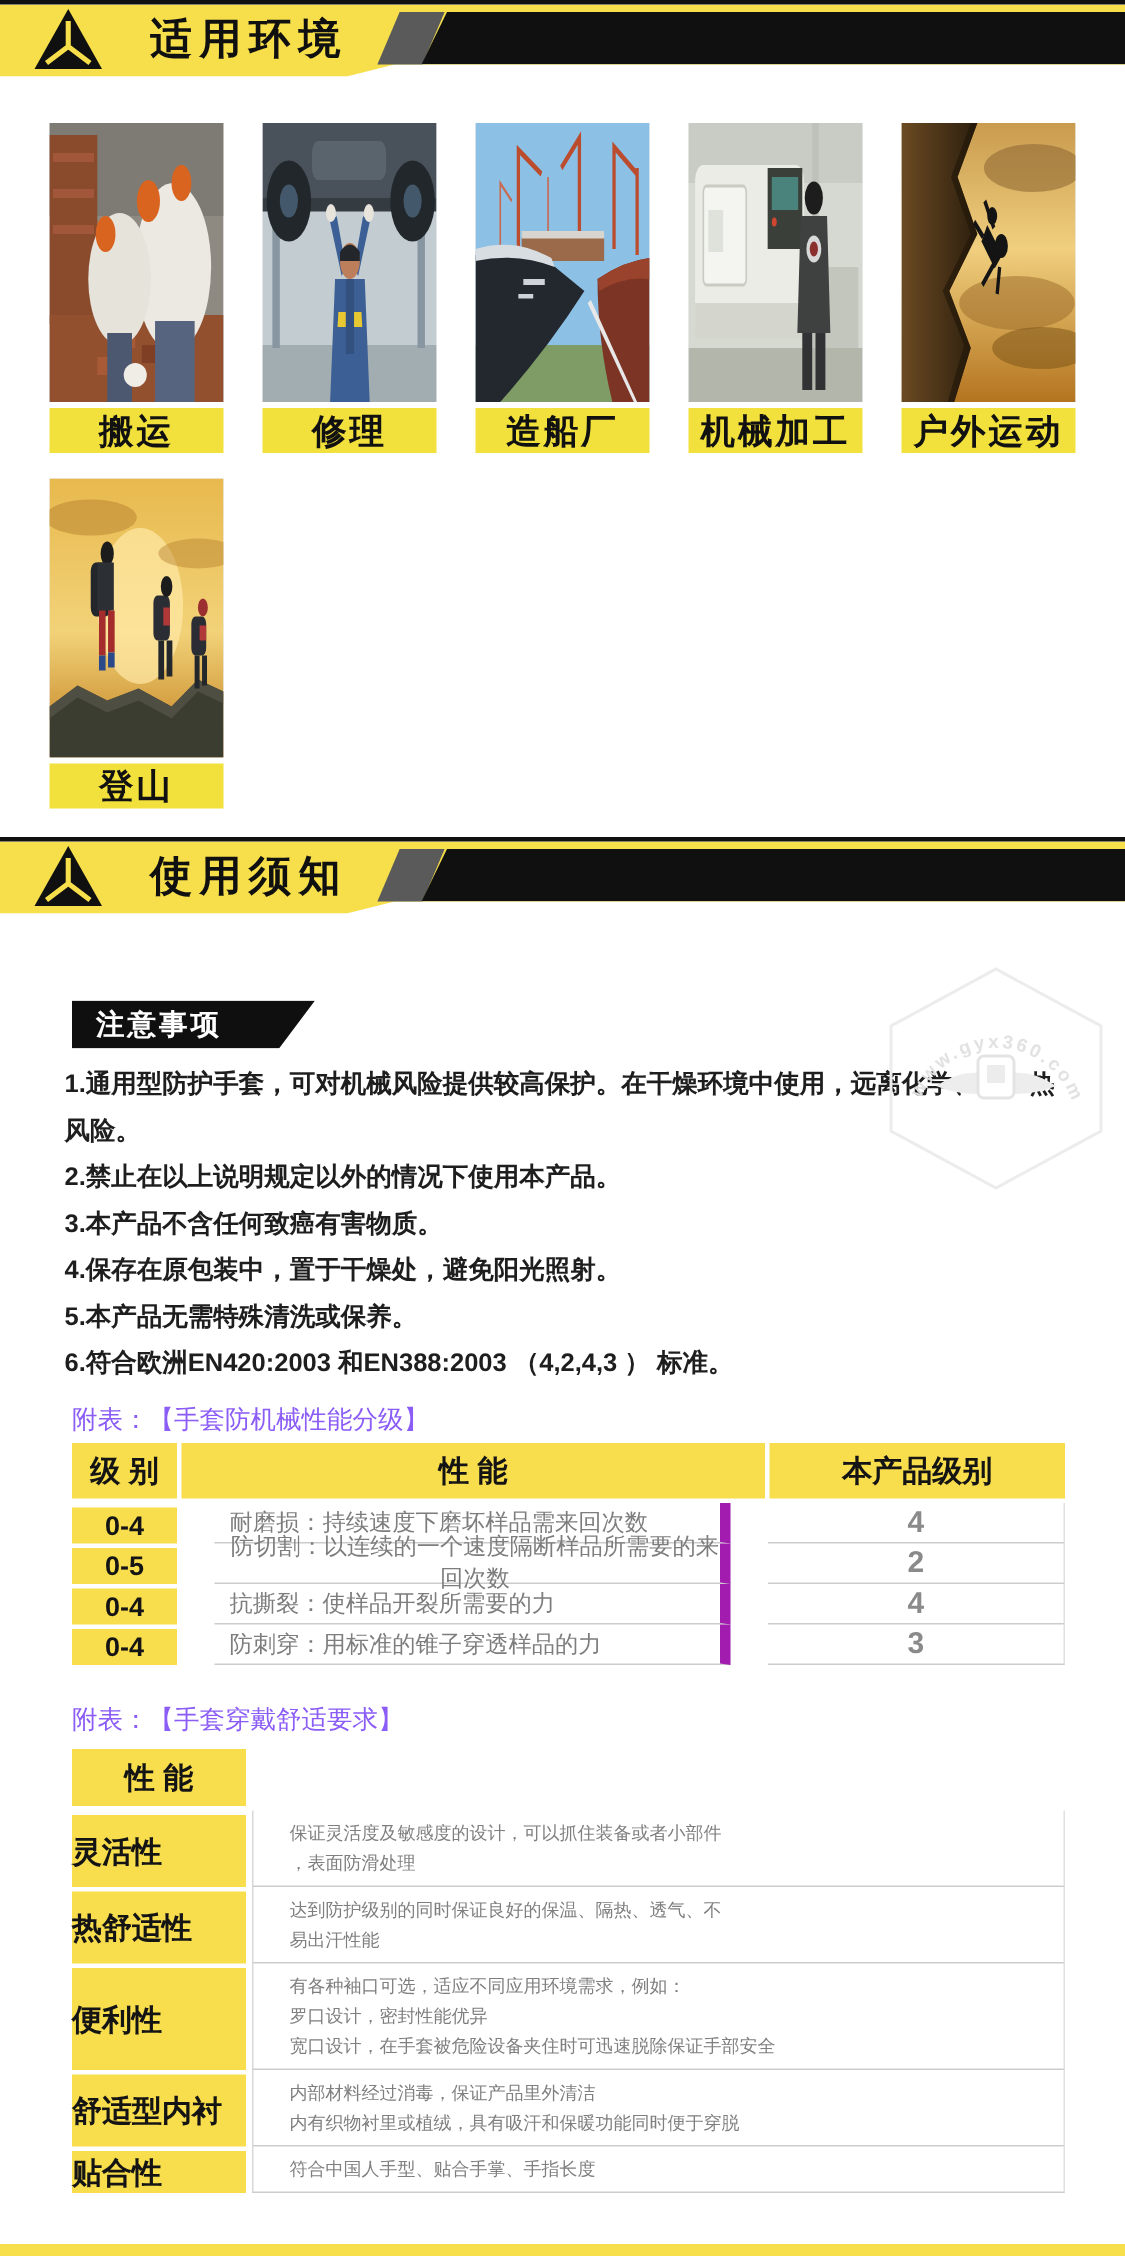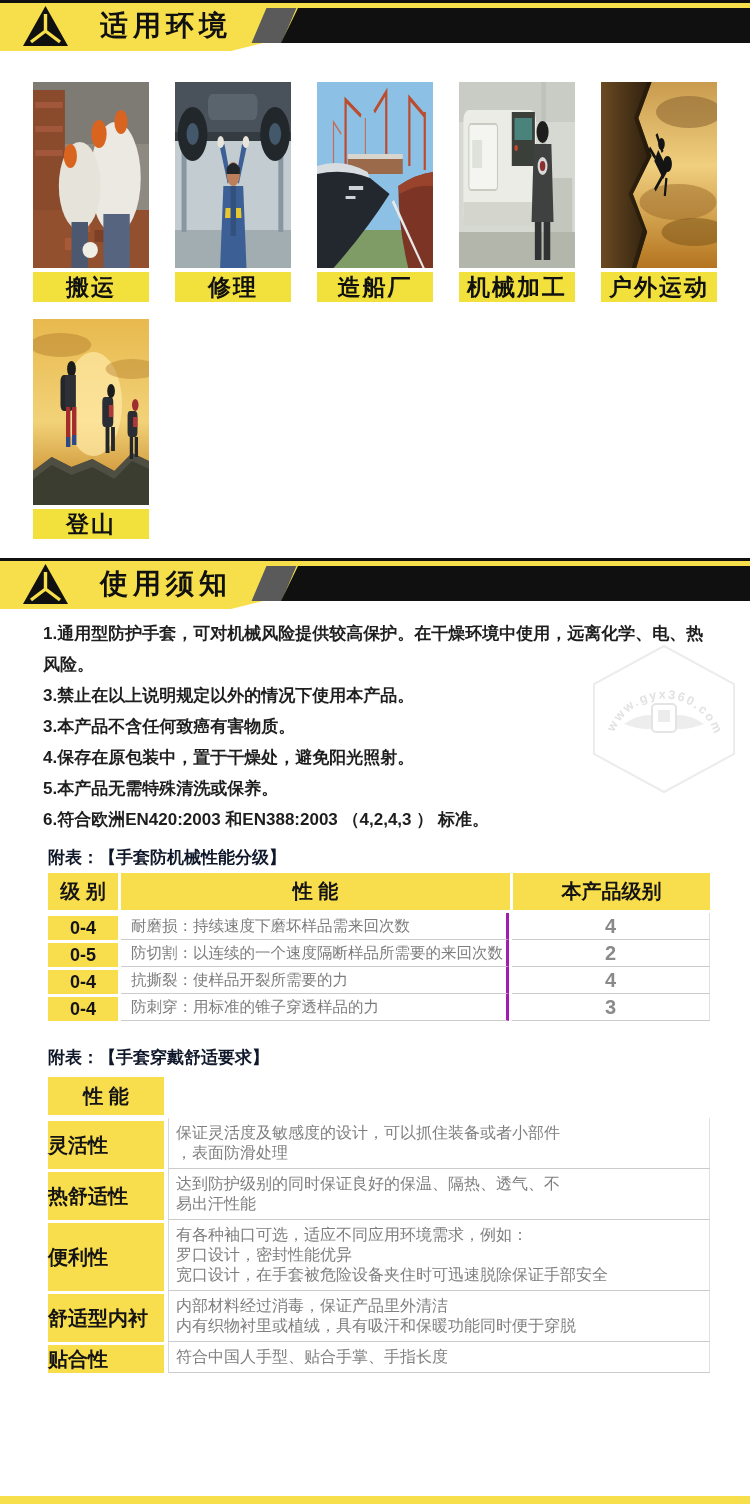--- a/index.html
+++ b/index.html
@@ -54,56 +54,56 @@
   .notice-badge span{color:#ffffff;font-size:19px;font-weight:700;padding-left:16px;letter-spacing:2px;}
 
   
   .notice-list{margin:8px 30px 0 43px;}
   .notice-item{
     font-size:17px;font-weight:700;color:#1e1e1e;line-height:31px;
     white-space:pre-line;
   }
 
   
-  .tbl-caption{margin:12px 0 0 48px;font-size:17px;font-weight:700;color:#0f172a;line-height:22px;}
+  .tbl-caption{margin:12px 0 0 48px;font-size:17px;font-weight:400;color:#8b5cf6;line-height:22px;}
   .tbl-caption.second{margin-top:26px;}
 
   
   .t1{margin:4px 0 0 48px;width:662px;text-align:center;}
   .t1-head{display:flex;column-gap:3px;margin-bottom:3px;}
   .t1-h{background:#F8DD4D;height:37px;display:flex;align-items:center;justify-content:center;
         font-size:20px;font-weight:800;color:#141414;}
   .t1 .c1{width:70px;flex:none;}
   .t1 .c2{flex:1;}
   .t1 .c3{width:197px;flex:none;}
-  .t1-row{display:flex;column-gap:3px;height:27px;}
+  .t1-row{display:flex;column-gap:3px;height:27px;gap:25px;}
   .t1-level{width:70px;flex:none;background:#F8DD4D;margin-top:3px;
             display:flex;align-items:center;justify-content:center;
             font-size:18px;font-weight:800;color:#141414;}
-  .t1-perf{flex:1;border-bottom:1px solid #cccccc;border-right:3px solid #a21caf;
+  .t1-perf{flex:1;border-bottom:1px solid #cccccc;border-right:7px solid #a21caf;
            display:flex;align-items:center;padding-left:10px;
            font-size:15.5px;color:#7d7d7d;font-weight:400;}
   .t1-grade{width:197px;flex:none;border-bottom:1px solid #cccccc;border-right:1px solid #e0e0e0;
             display:flex;align-items:center;justify-content:center;
             font-size:20px;font-weight:700;color:#8a8a8a;}
 
   
   .t2{margin:8px 0 0 48px;width:662px;}
   .t2-head{display:flex;column-gap:4px;margin-bottom:3px;}
   .t2-h{background:#F8DD4D;height:38px;display:flex;align-items:center;justify-content:center;
         font-size:20px;font-weight:800;color:#141414;}
   .t2 .cc1{width:116px;flex:none;}
   .t2 .cc2{flex:1;}
   .t2-row{display:flex;column-gap:4px;}
   .t2-name{width:116px;flex:none;background:#F8DD4D;margin-top:3px;
            display:flex;align-items:center;
            font-size:20px;font-weight:800;color:#141414;}
   .t2-req{flex:1;border-bottom:1px solid #cccccc;border-right:1px solid #e0e0e0;border-left:1px solid #d8d8d8;
-          color:#7f7f7f;font-size:16px;line-height:20px;font-weight:400;
-          padding:5px 10px 5px 7px;white-space:pre-line;display:flex;flex-direction:column;justify-content:center;}
+          color:#7f7f7f;font-size:12px;line-height:20px;font-weight:400;
+          padding:5px 10px 5px 24px;white-space:pre-line;display:flex;flex-direction:column;justify-content:center;}
   .t2-row:first-child .t2-req{border-top:1px solid #cccccc;}
 
   
   .watermark{position:absolute;left:586px;top:642px;width:156px;height:152px;pointer-events:none;}
 
   
   .bottom-strip{position:absolute;left:0;right:0;bottom:0;height:8px;background:#F6DF4A;}
 </style>
 </head>
 <body>
@@ -314,25 +314,28 @@
     <div class="topline"></div>
     <div class="grayedge"></div>
     <div class="blackband"></div>
     <svg class="logo" viewBox="0 0 47 43">
       <path d="M23.5 1 L46 41 L1 41 Z" fill="#101010"></path>
       <path d="M23.5 9 L23.5 26 M23.5 26 L9 37 M23.5 26 L38 37" stroke="#F6DF4A" stroke-width="3.4" fill="none"></path>
     </svg>
     <div class="title">使用须知</div>
   </div>
 
+  <div class="notice-badge">
+    <span>注意事项</span>
+  </div>
 
   <div class="notice-list">
     <div class="notice-item">1.通用型防护手套，可对机械风险提供较高保护。在干燥环境中使用，远离化学、电、热
 风险。</div>
-    <div class="notice-item">3.禁止在以上说明规定以外的情况下使用本产品。</div>
+    <div class="notice-item">2.禁止在以上说明规定以外的情况下使用本产品。</div>
     <div class="notice-item">3.本产品不含任何致癌有害物质。</div>
     <div class="notice-item">4.保存在原包装中，置于干燥处，避免阳光照射。</div>
     <div class="notice-item">5.本产品无需特殊清洗或保养。</div>
     <div class="notice-item">6.符合欧洲EN420:2003 和EN388:2003 （4,2,4,3 ） 标准。</div>
   </div>
 
   <div class="tbl-caption">附表：【手套防机械性能分级】</div>
 
   <div class="t1">
     <div class="t1-head">

